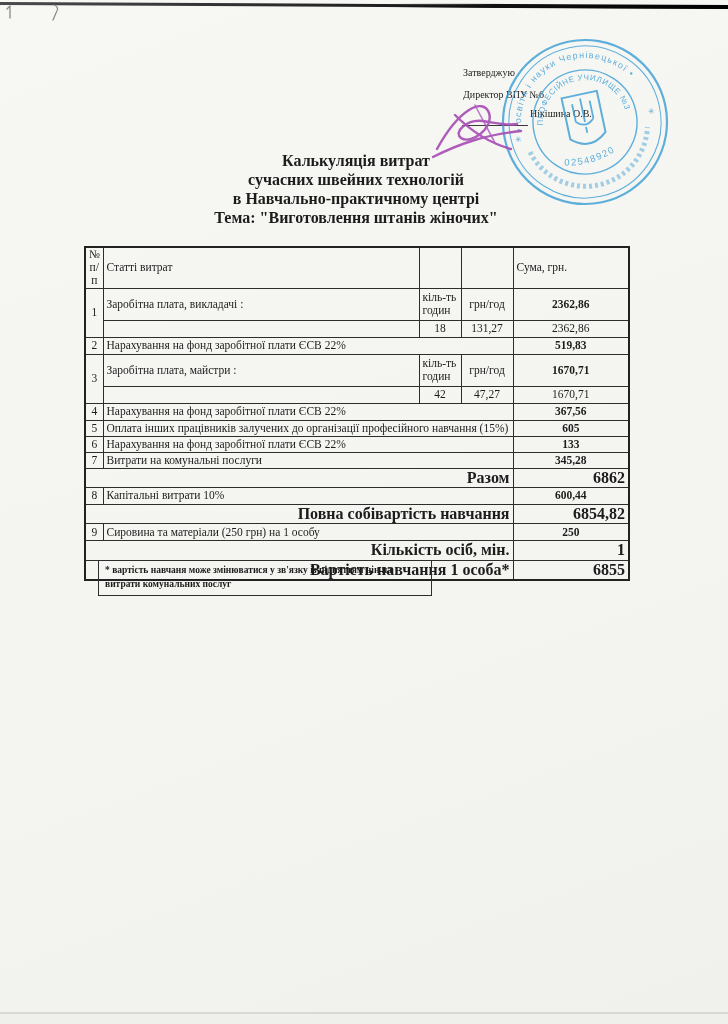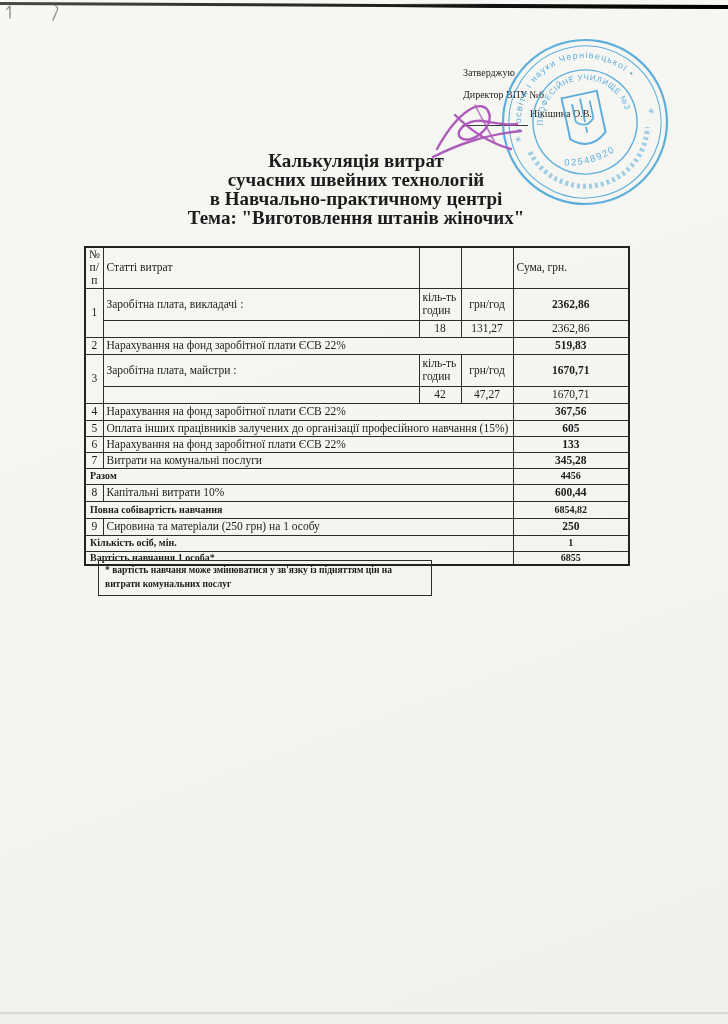--- a/index.html
+++ b/index.html
@@ -40,21 +40,21 @@
     border-top:1.2px solid #3a3a3a;
   }
   .signer-name{left:530px;top:108px;}
 
   .stamp{position:absolute;left:499px;top:36px;}
   .signature{position:absolute;left:431px;top:91px;}
 
   
   .title-block{
     position:absolute;left:84px;top:151px;width:544px;
-    text-align:center;font-weight:bold;font-size:19px;line-height:19px;
+    text-align:center;font-weight:bold;font-size:16px;line-height:19px;
   }
 
   
   table.cost{
     position:absolute;left:84px;top:246px;width:544px;
     border-collapse:collapse;table-layout:fixed;
     border:2px solid #222;
   }
   table.cost td{
     border:1px solid #2d2d2d;
@@ -63,21 +63,21 @@
     overflow:hidden;
   }
   td.c-no{text-align:center;font-size:11px;padding:0;}
   td.c-hdr{text-align:left;font-size:12px;}
   td.c-small{
     font-size:8.5px;line-height:1.08;padding:0 1px;
   }
   td.c-mid{text-align:center;font-size:11.5px;}
   td.c-sum{text-align:center;font-weight:bold;font-size:12px;}
   td.c-sum-plain{text-align:center;font-weight:normal;font-size:11.5px;}
-  tr.total td{font-weight:bold;font-size:10px;}
+  tr.total td{font-weight:bold;font-size:16px;text-align:right;}
   tr.total td.lbl{padding-left:4px;}
 
   .footnote-box{
     position:absolute;left:98px;top:560px;width:320px;
     border:1.5px solid #2d2d2d;
     font-size:9.5px;font-weight:bold;line-height:1.5;
     padding:2px 6px 3px 6px;
   }
 </style>
 </head>
@@ -229,21 +229,21 @@
         <td class="c-sum">133</td>
       </tr>
       <tr style="height:16px">
         <td class="c-no">7</td>
         <td colspan="3">Витрати на комунальні послуги</td>
         <td class="c-sum">345,28</td>
       </tr>
 
       <tr class="total" style="height:16px">
         <td colspan="4" class="lbl">Разом</td>
-        <td class="c-sum">4456</td>
+        <td class="c-sum">6862</td>
       </tr>
 
       <tr style="height:17px">
         <td class="c-no">8</td>
         <td colspan="3">Капітальні витрати 10%</td>
         <td class="c-sum">600,44</td>
       </tr>
 
       <tr class="total" style="height:17px">
         <td colspan="4" class="lbl">Повна собівартість навчання</td>

